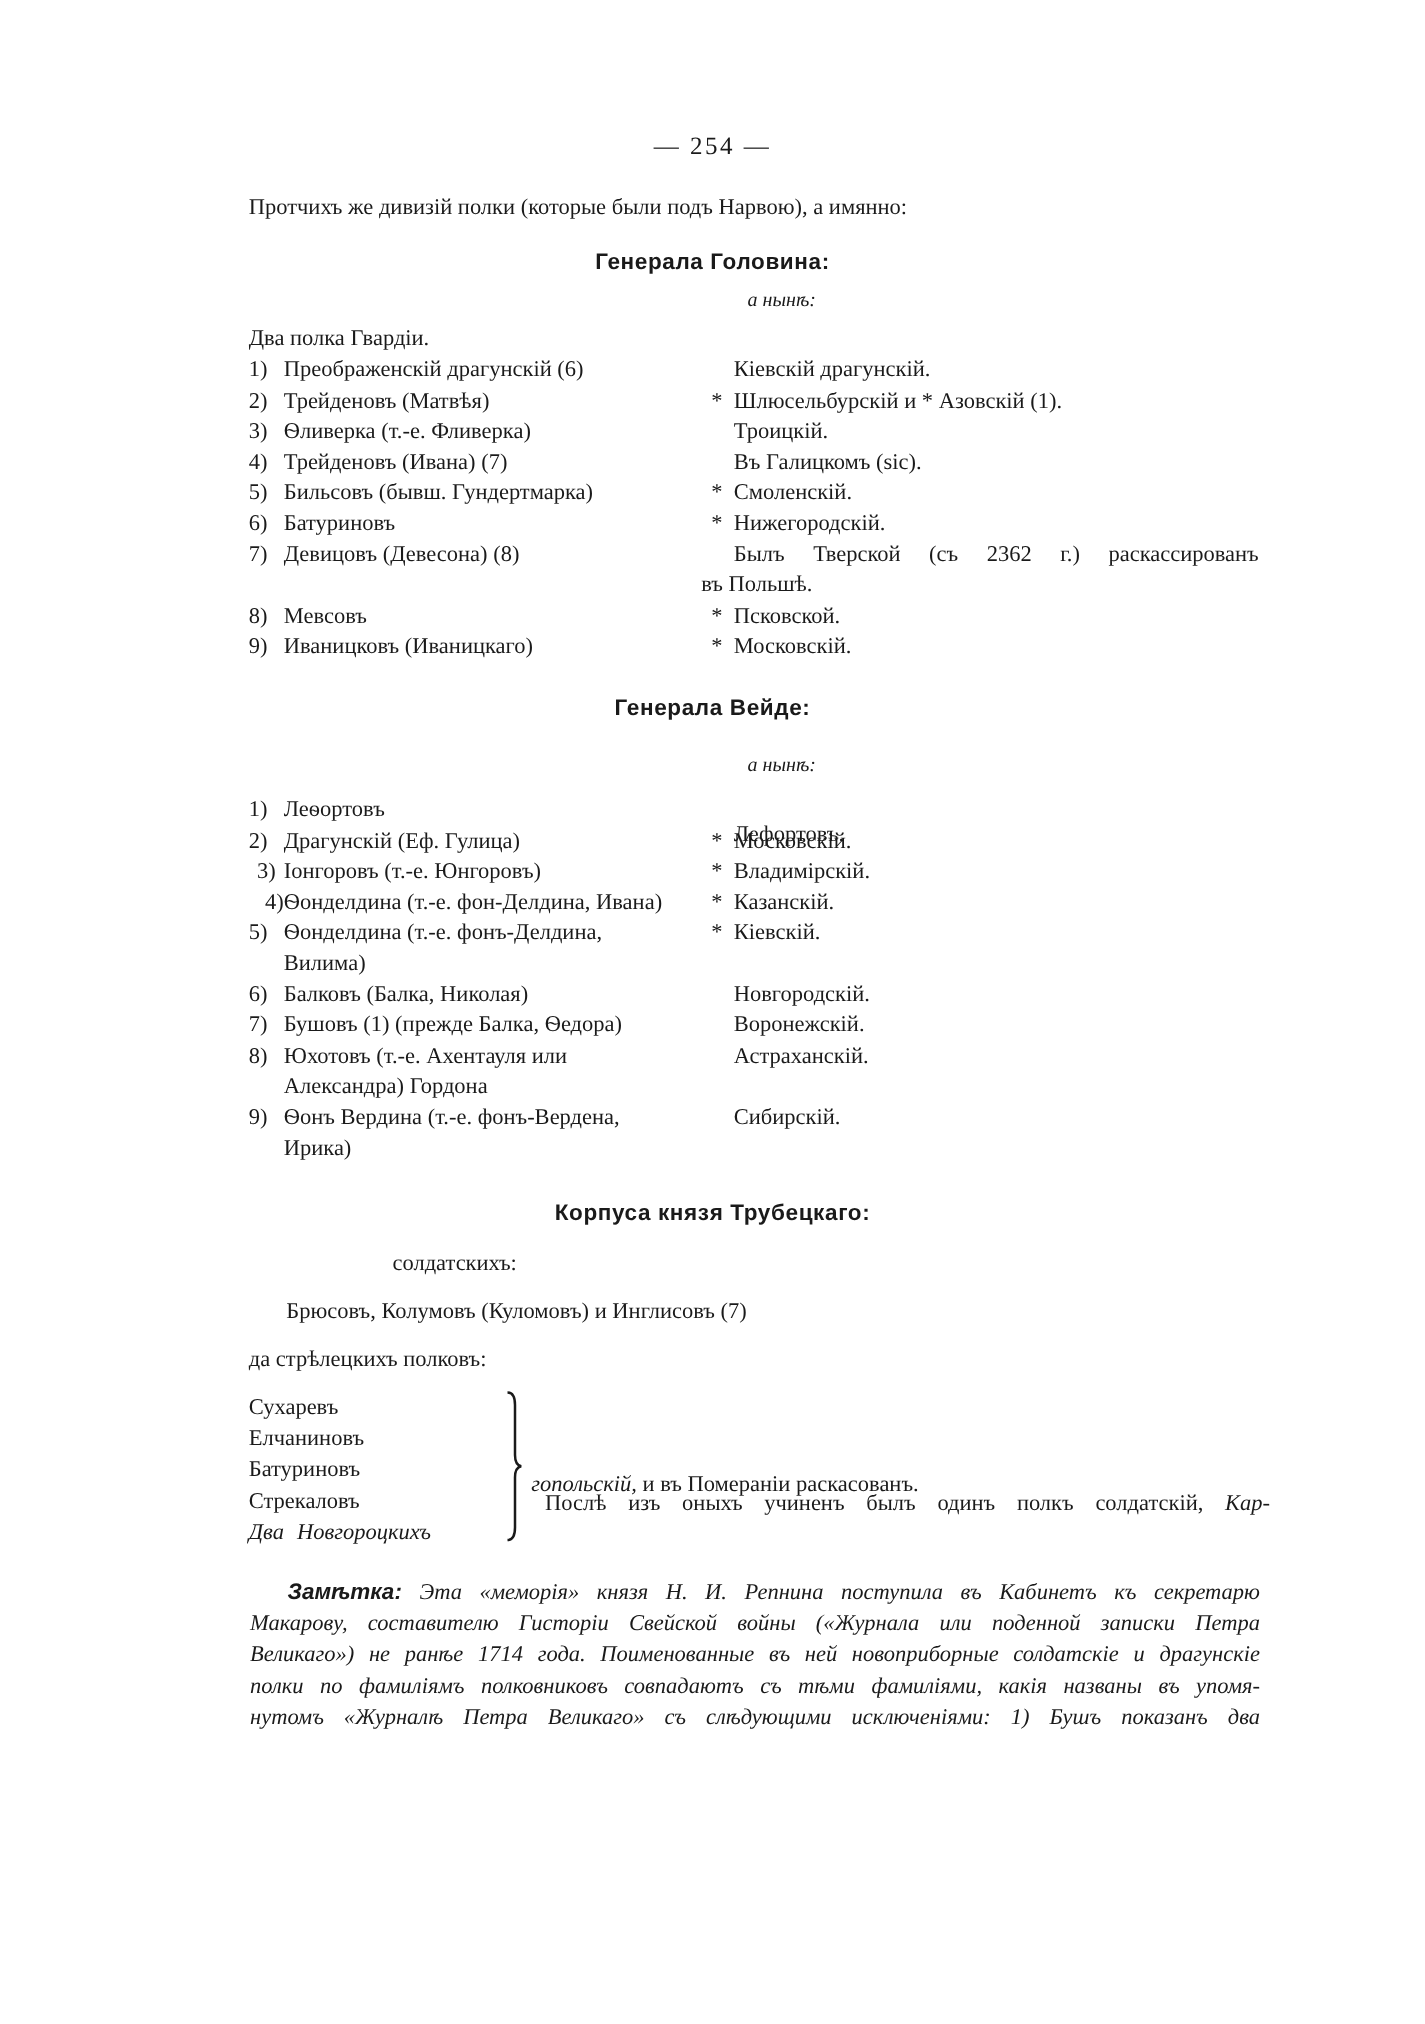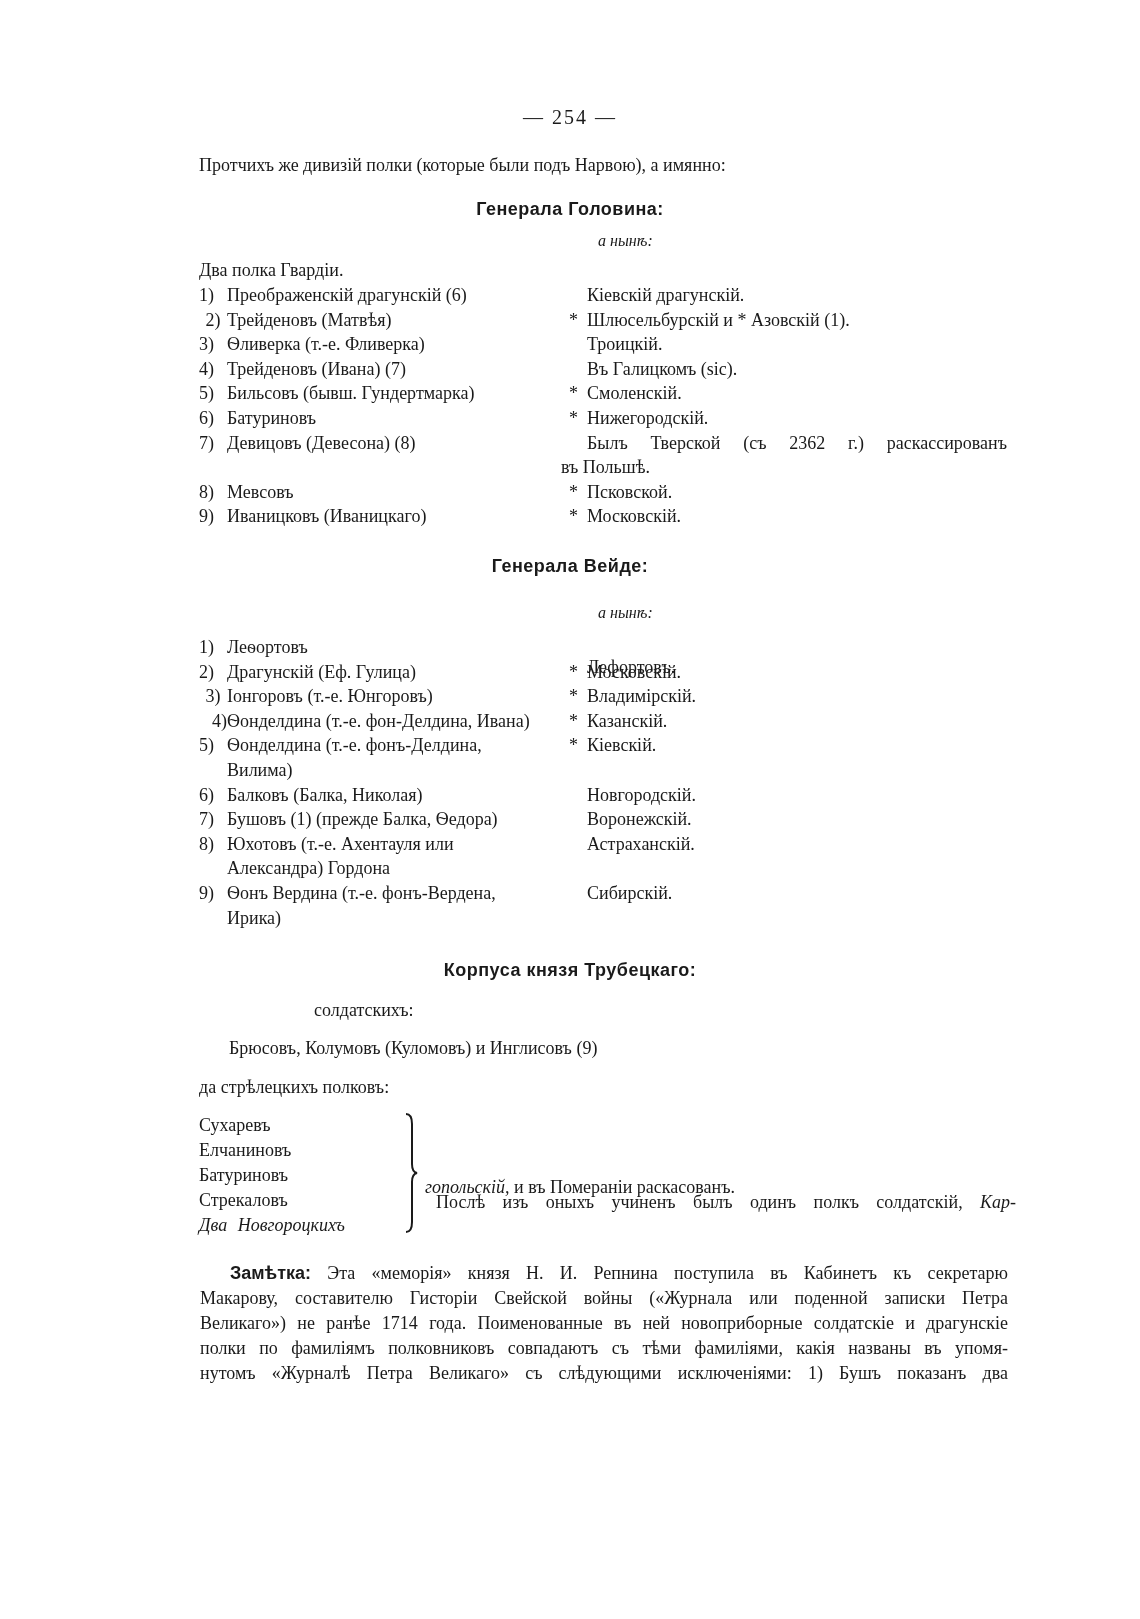--- a/index.html
+++ b/index.html
@@ -26,40 +26,40 @@
   .row { position: absolute; height: 24px; font-family: "Liberation Serif", serif; font-size: 18px; line-height: 24px; white-space: nowrap; }
   .num { display: inline-block; width: 28px; }
   .brace {
     position: absolute; left: 404px; top: 1112px; width: 14px; height: 122px;
   }
   .para {
     position: absolute; left: 200px; width: 808px;
     font-family: "Liberation Serif", serif; font-size: 18px; line-height: 25px;
     text-align: justify;
   }
-  .para-line { display: block; text-align: justify; text-align-last: justify; white-space: nowrap; }
+  .para-line { display: block; text-align: justify; text-align-last: justify; white-space: nowrap; font-style: italic; }
 </style>
 </head>
 <body>
 
 <div class="page-num">— 254 —</div>
 
 <div class="line" style="left:199px; top:153px;">Протчихъ же дивизій полки (которые были подъ Нарвою), а имянно:</div>
 
 <div class="heading" style="top:199px;">Генерала Головина:</div>
 <div class="line italic" style="left:598px; top:229px; font-size:16px;">а нынѣ:</div>
 <div class="line" style="left:199px; top:258px;">Два полка Гвардіи.</div>
 
 <div id="golovin-rows">
     <div>
       <div class="row" style="left: 199px; top: 283px;"><span class="num">1)</span><span>Преображенскій драгунскій (6)</span></div>
       <div class="row" style="left: 587px; top: 283px;">Кіевскій драгунскій.</div>
     </div>
     <div>
-      <div class="row" style="left: 199px; top: 307.6px; text-align: center;"><span class="num">2)</span><span>Трейденовъ (Матвѣя)</span></div>
+      <div class="row" style="left: 199px; top: 307.6px;"><span class="num">2)</span><span>Трейденовъ (Матвѣя)</span></div>
       <div class="row" style="left: 569px; top: 307.6px;">*</div>
       <div class="row" style="left: 587px; top: 307.6px;">Шлюсельбурскій и * Азовскій (1).</div>
     </div>
     <div>
       <div class="row" style="left: 199px; top: 332.2px;"><span class="num">3)</span><span>Ѳливерка (т.-е. Фливерка)</span></div>
       <div class="row" style="left: 587px; top: 332.2px;">Троицкій.</div>
     </div>
     <div>
       <div class="row" style="left: 199px; top: 356.8px;"><span class="num">4)</span><span>Трейденовъ (Ивана) (7)</span></div>
       <div class="row" style="left: 587px; top: 356.8px;">Въ Галицкомъ (sic).</div>
@@ -135,21 +135,21 @@
     </div>
     <div>
       <div class="row" style="left: 199px; top: 881px;"><span class="num">9)</span><span>Ѳонъ Вердина (т.-е. фонъ-Вердена,</span></div>
       <div class="row" style="left: 587px; top: 881px;">Сибирскій.</div>
       <div class="row" style="left: 227px; top: 905.6px;">Ирика)</div>
     </div>
   </div>
 
 <div class="heading" style="top:960px;">Корпуса князя Трубецкаго:</div>
 <div class="line" style="left:314px; top:998px;">солдатскихъ:</div>
-<div class="line" style="left:229px; top:1036px;">Брюсовъ, Колумовъ (Куломовъ) и Инглисовъ (9)</div>
+<div class="line" style="left:229px; top:1036px;">Брюсовъ, Колумовъ (Куломовъ) и Инглисовъ (7)</div>
 <div class="line" style="left:199px; top:1075px;">да стрѣлецкихъ полковъ:</div>
 
 <div class="line" style="left:199px; top:1113px;">Сухаревъ</div>
 <div class="line" style="left:199px; top:1138px;">Елчаниновъ</div>
 <div class="line" style="left:199px; top:1163px;">Батуриновъ</div>
 <div class="line" style="left:199px; top:1188px;">Стрекаловъ</div>
 <div class="line" style="left:199px; top:1213px; word-spacing:6px;font-style:italic;">Два Новгороцкихъ</div>
 
 <svg class="brace" viewBox="0 0 14 122">
   <path d="M2 2 Q8 2 8 12 L8 52 Q8 60 13 61 Q8 62 8 70 L8 110 Q8 120 2 120" fill="none" stroke="#1a1a1a" stroke-width="2"></path>

